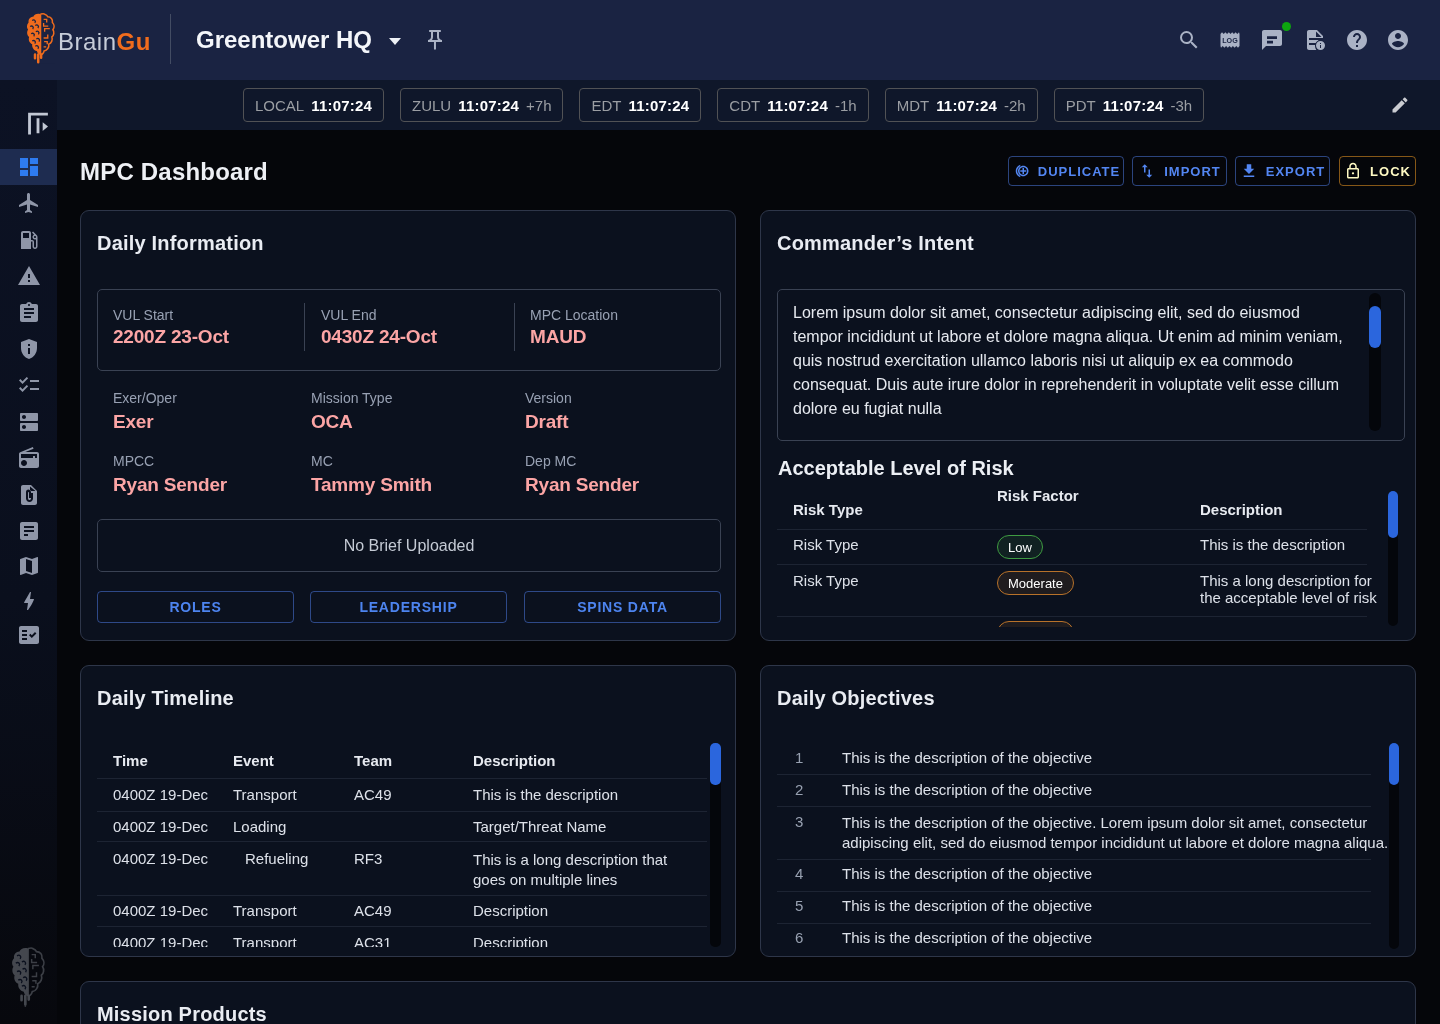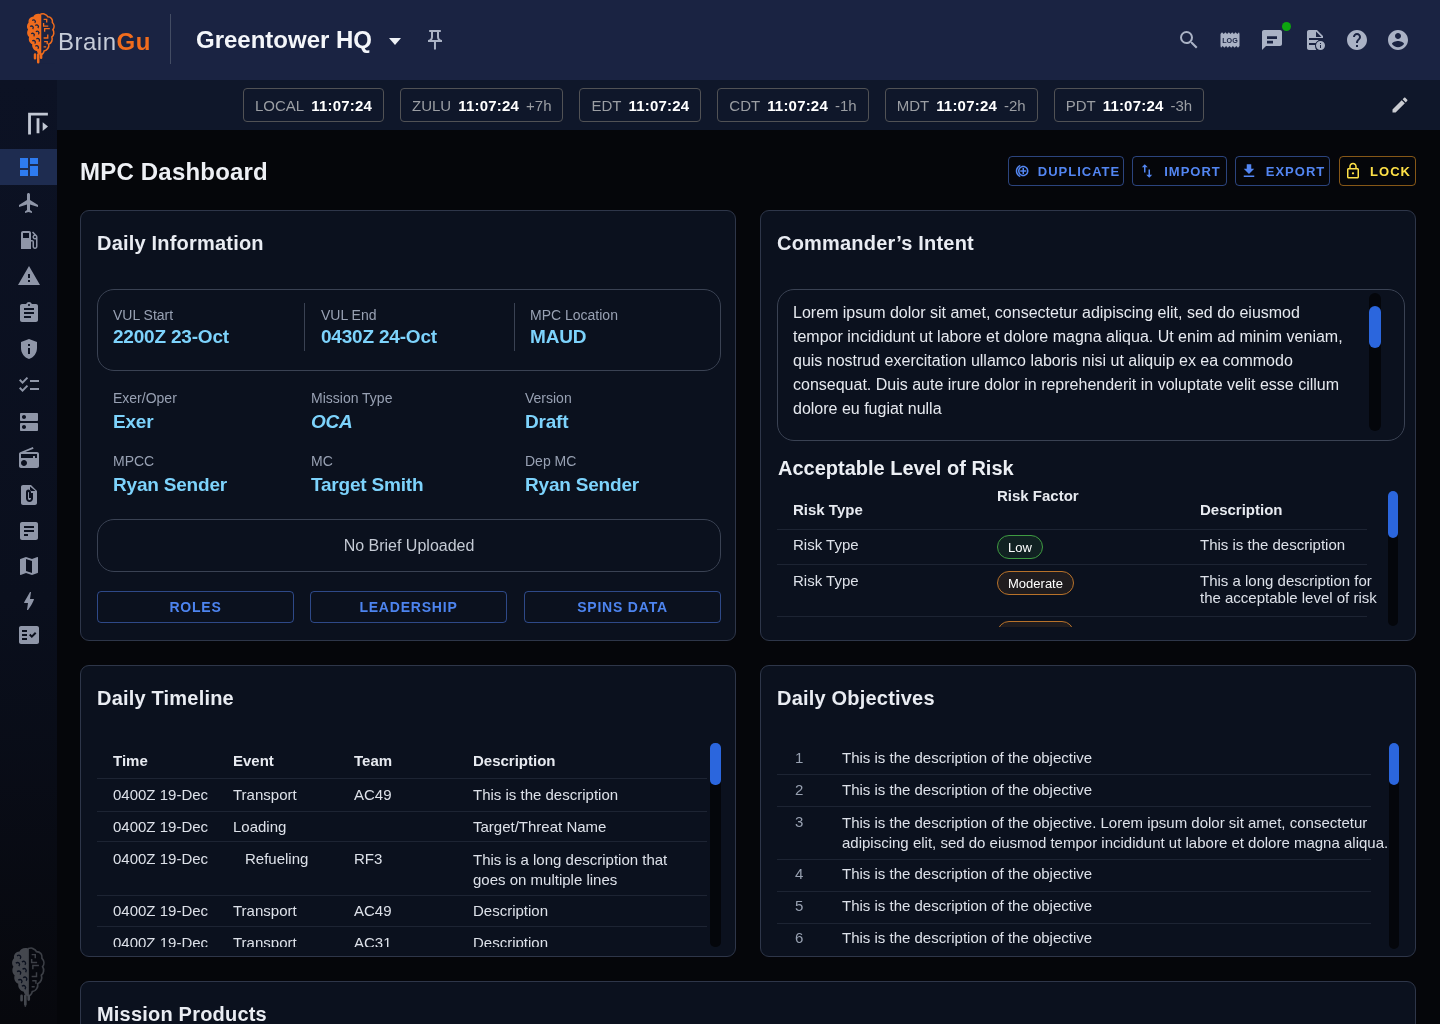--- a/index.html
+++ b/index.html
@@ -25,29 +25,29 @@
 
 
 #sidebar { position:absolute; left:0; top:80px; width:57px; height:944px; background:linear-gradient(180deg,#0c1224 0%,#0a0f1d 55%,#07080d 100%); }
 .sideicon { position:absolute; left:16.5px; width:24px; height:24px; color:#8f96a8; }
 #side-active { position:absolute; left:0; top:69px; width:57px; height:36px; background:#1e2c50; }
 
 
 #pgtitle { position:absolute; left:80px; top:158px; font-size:24px; font-weight:700; color:#eef0f5; letter-spacing:0.2px; }
 .hbtn { position:absolute; top:156px; height:30px; border:1px solid rgba(81,130,242,0.5); border-radius:4px; color:#5386f2; font-size:13px; font-weight:700; letter-spacing:1px; display:flex; align-items:center; justify-content:center; gap:8px; background:transparent; }
 .hbtn svg { width:18px; height:18px; }
-#btn-lock { border-color:rgba(240,155,35,0.55); color:#fde047; }
+#btn-lock { border-color:rgba(240,155,35,0.55); color:#fef9c3; }
 
 
 .card { position:absolute; background:#0b111e; border:1px solid #2e3649; border-radius:9px; overflow:hidden; }
 .ctitle { position:absolute; left:16px; top:21px; font-size:20px; font-weight:700; color:#e9ecf2; letter-spacing:0.2px; }
 .label { font-size:14px; color:#98a1b3; }
-.value { font-size:19px; font-weight:700; color:#7dd3fc; letter-spacing:-0.2px; }
-
-.obox { position:absolute; border:1px solid #3a4253; border-radius:17px; }
+.value { font-size:19px; font-weight:700; color:#fca5a5; letter-spacing:-0.2px; }
+
+.obox { position:absolute; border:1px solid #3a4253; border-radius:5px; }
 .bluebtn { position:absolute; top:590px; width:197px; height:32px; border:1px solid rgba(81,130,242,0.5); border-radius:4px; color:#4d84ef; font-size:14px; font-weight:700; letter-spacing:0.8px; display:flex; align-items:center; justify-content:center; }
 
 .thead { font-size:15px; font-weight:700; color:#e7eaf0; }
 .tcell { font-size:15px; color:#dde1e9; }
 .rowline { position:absolute; height:1px; background:#1d2433; }
 .pill { position:absolute; border-radius:12px; font-size:13px; color:#fff; display:flex; align-items:center; justify-content:center; }
 .sb-track { position:absolute; width:12px; background:#04060b; border-radius:6px; }
 .sb-thumb { position:absolute; width:12px; background:#2b66dd; border-radius:6px; }
 </style>
 </head>
@@ -217,28 +217,28 @@
   <div class="label abs" style="left:32px; top:96px;">VUL Start</div>
   <div class="value abs" style="left:32px; top:115px;">2200Z 23-Oct</div>
   <div class="label abs" style="left:240px; top:96px;">VUL End</div>
   <div class="value abs" style="left:240px; top:115px;">0430Z 24-Oct</div>
   <div class="label abs" style="left:449px; top:96px;">MPC Location</div>
   <div class="value abs" style="left:449px; top:115px;">MAUD</div>
 
   <div class="label abs" style="left:32px; top:179px;">Exer/Oper</div>
   <div class="value abs" style="left:32px; top:200px;">Exer</div>
   <div class="label abs" style="left:230px; top:179px;">Mission Type</div>
-  <div class="value abs" style="left:230px; top:200px;font-style:italic;">OCA</div>
+  <div class="value abs" style="left:230px; top:200px;">OCA</div>
   <div class="label abs" style="left:444px; top:179px;">Version</div>
   <div class="value abs" style="left:444px; top:200px;">Draft</div>
 
   <div class="label abs" style="left:32px; top:242px;">MPCC</div>
   <div class="value abs" style="left:32px; top:263px;">Ryan Sender</div>
   <div class="label abs" style="left:230px; top:242px;">MC</div>
-  <div class="value abs" style="left:230px; top:263px;">Target Smith</div>
+  <div class="value abs" style="left:230px; top:263px;">Tammy Smith</div>
   <div class="label abs" style="left:444px; top:242px;">Dep MC</div>
   <div class="value abs" style="left:444px; top:263px;">Ryan Sender</div>
 
   <div class="obox" style="left:16px; top:308px; width:624px; height:53px; display:flex; align-items:center; justify-content:center;">
       <span style="font-size:16px; color:#c4cad4;">No Brief Uploaded</span>
     </div>
 
   <div class="bluebtn" style="left:16px; top:380px;">ROLES</div>
   <div class="bluebtn" style="left:229px; top:380px;">LEADERSHIP</div>
   <div class="bluebtn" style="left:443px; top:380px;">SPINS DATA</div>

